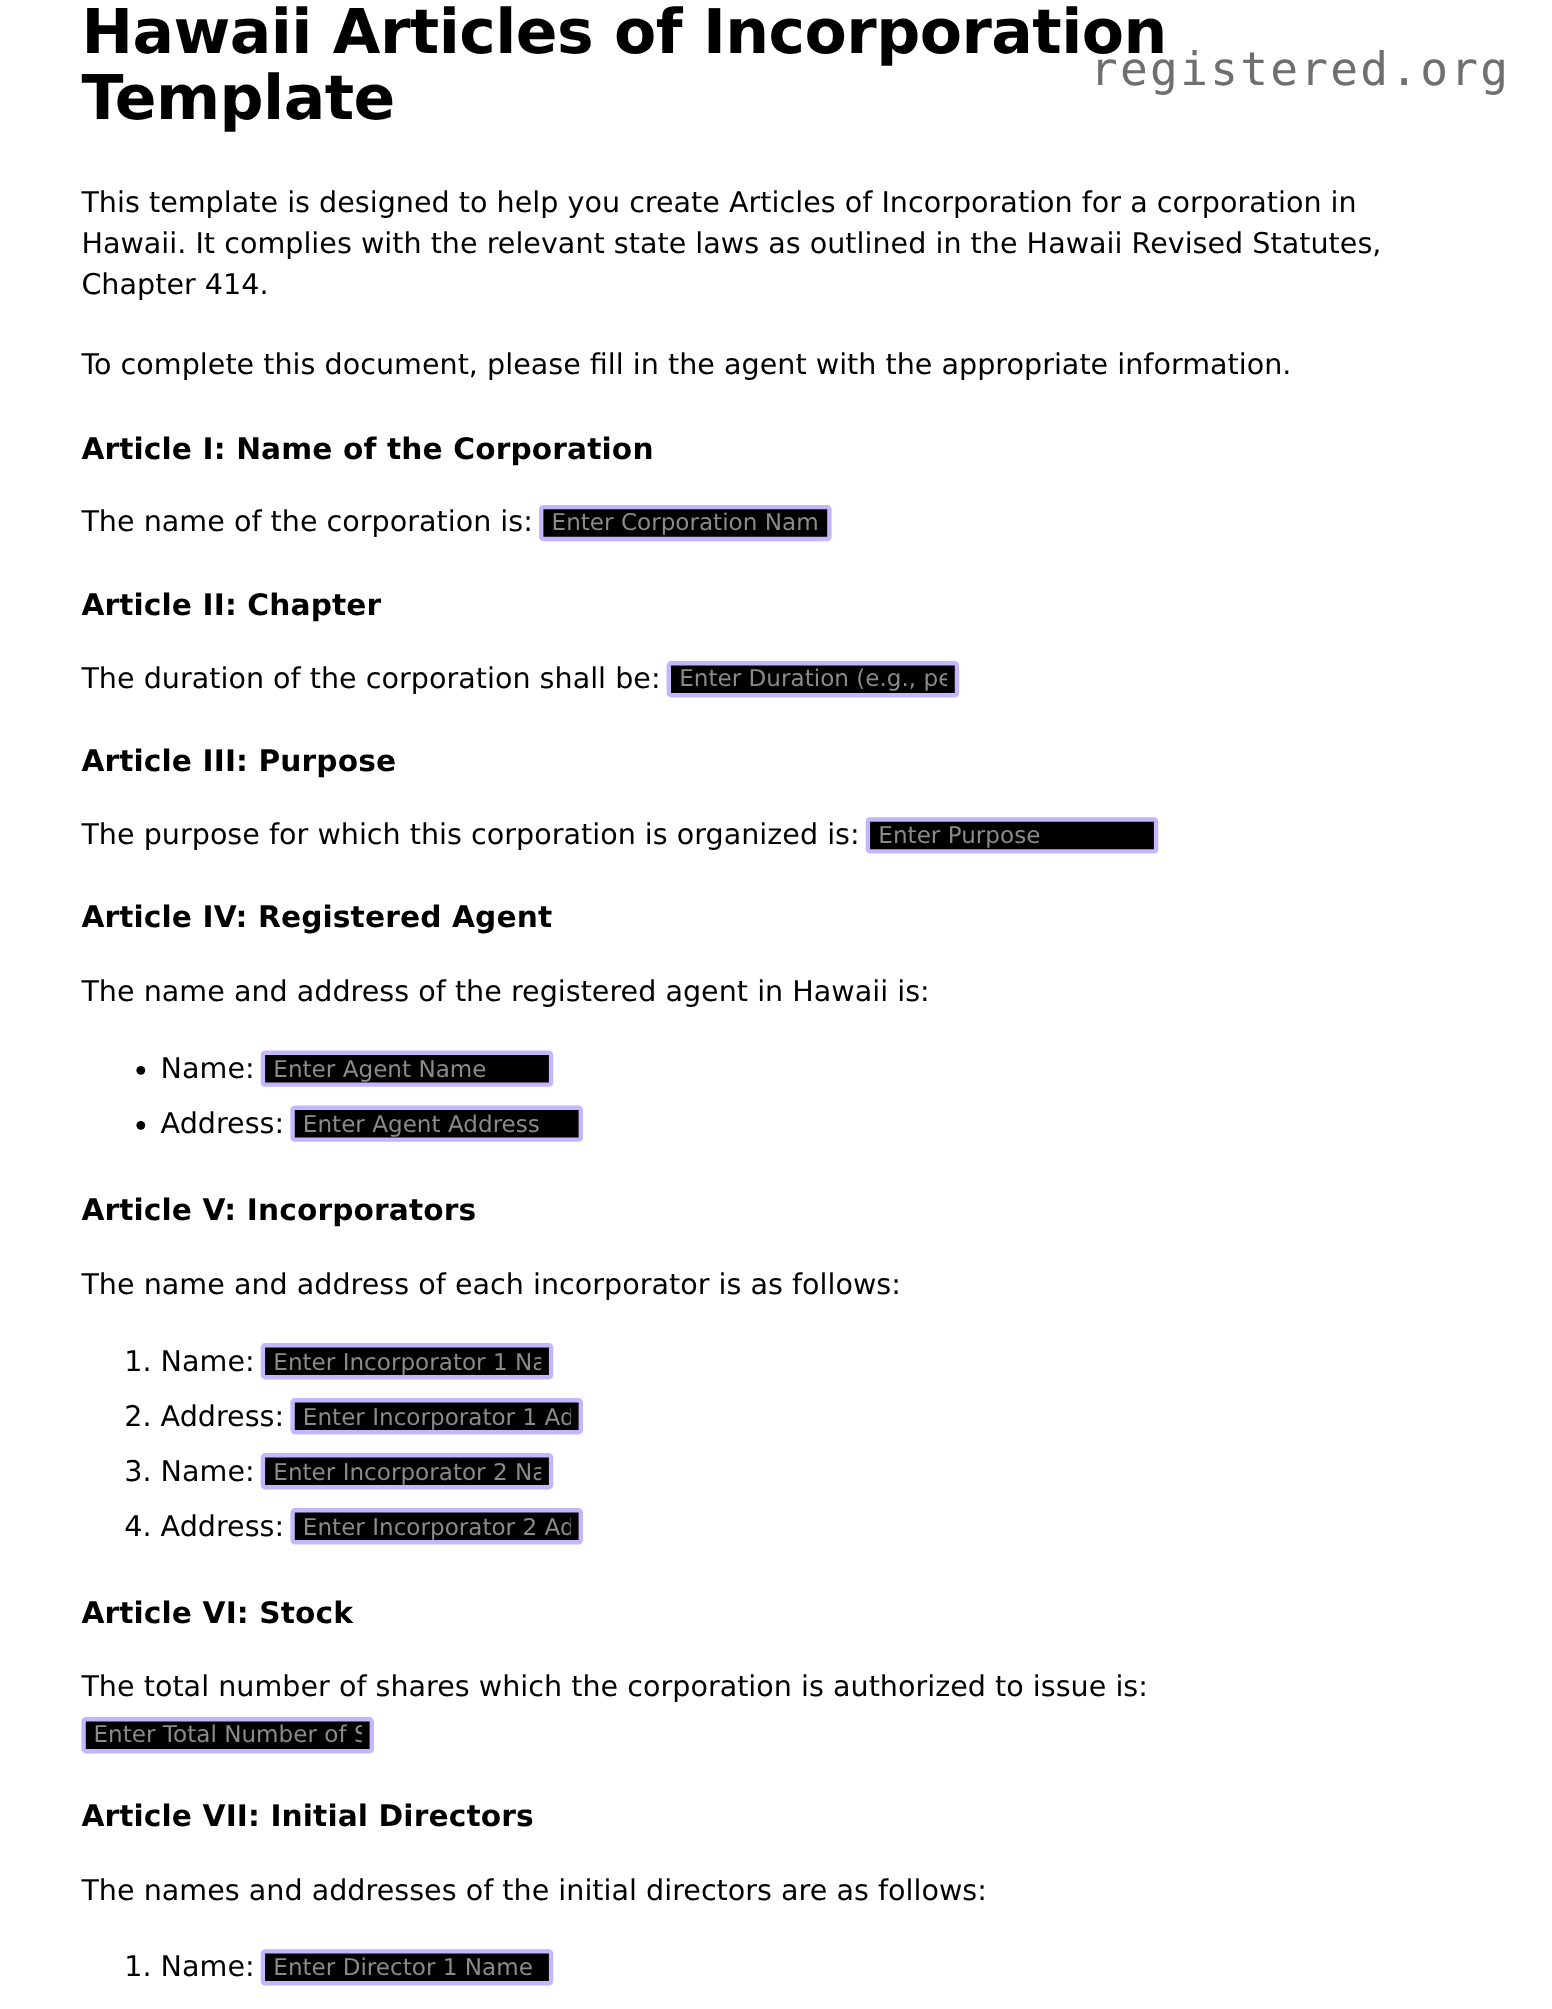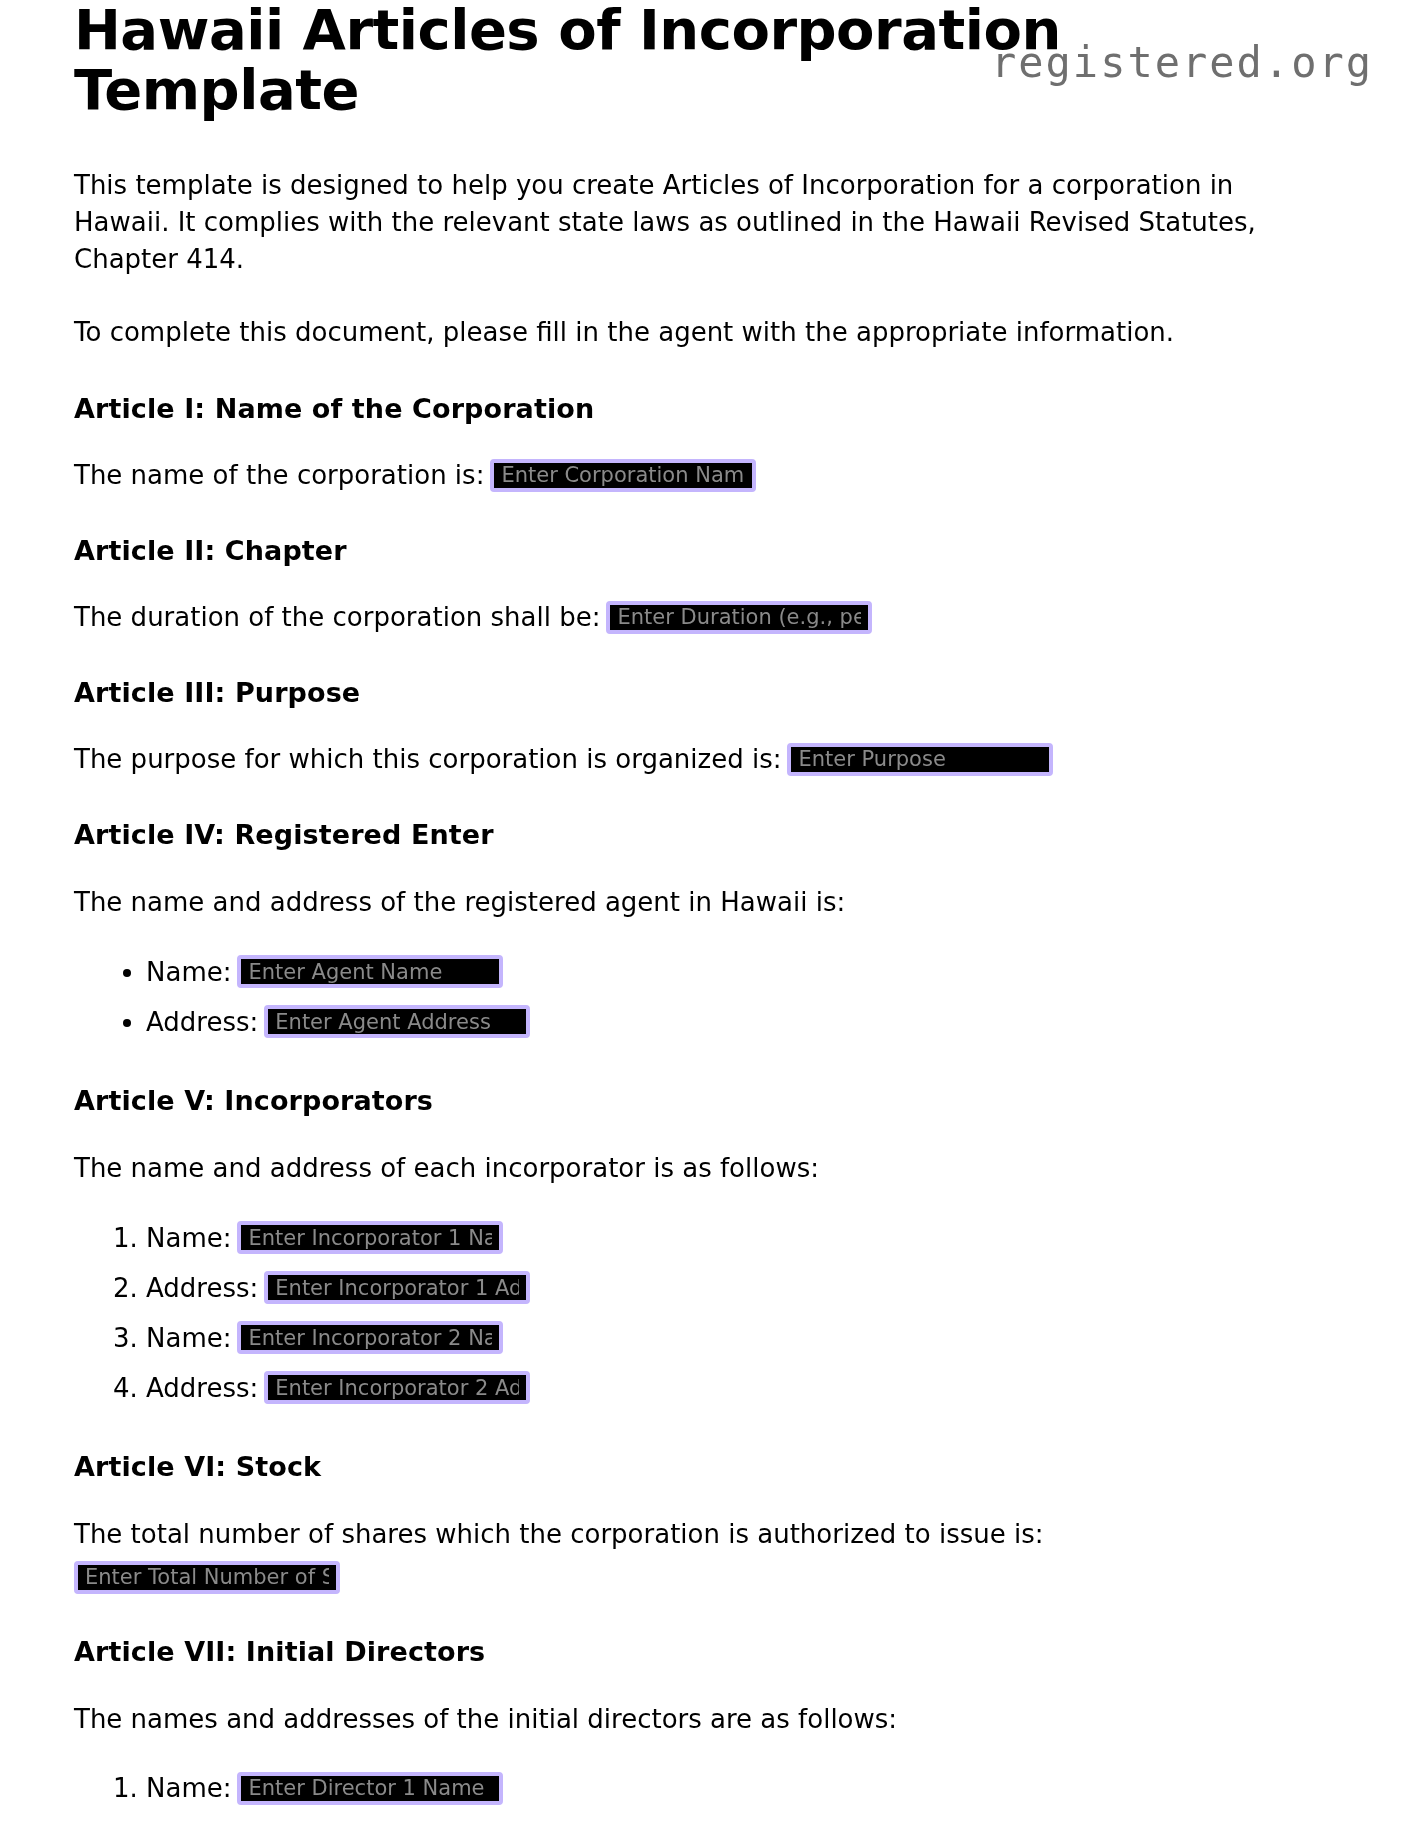--- a/index.html
+++ b/index.html
@@ -151,21 +151,21 @@
 
     <div class="spacer-h-before"></div>
     <h2 class="article-heading">Article III: Purpose</h2>
     <div class="spacer-h-after"></div>
     <div class="field-line">
       <span class="lbl">The purpose for which this corporation is organized is:</span>
       <input class="tinput w-purp" type="text" placeholder="Enter Purpose" style="">
     </div>
 
     <div class="spacer-h-before"></div>
-    <h2 class="article-heading">Article IV: Registered Enter</h2>
+    <h2 class="article-heading">Article IV: Registered Agent</h2>
     <div class="spacer-h-after"></div>
     <p class="para">The name and address of the registered agent in Hawaii is:</p>
     <div style="height:20px"></div>
     <ul class="bullets">
       <li>
         <div class="row">
           <span class="lbl">Name:</span>
           <input class="tinput w-agent-name" type="text" placeholder="Enter Agent Name" style="">
         </div>
       </li>

